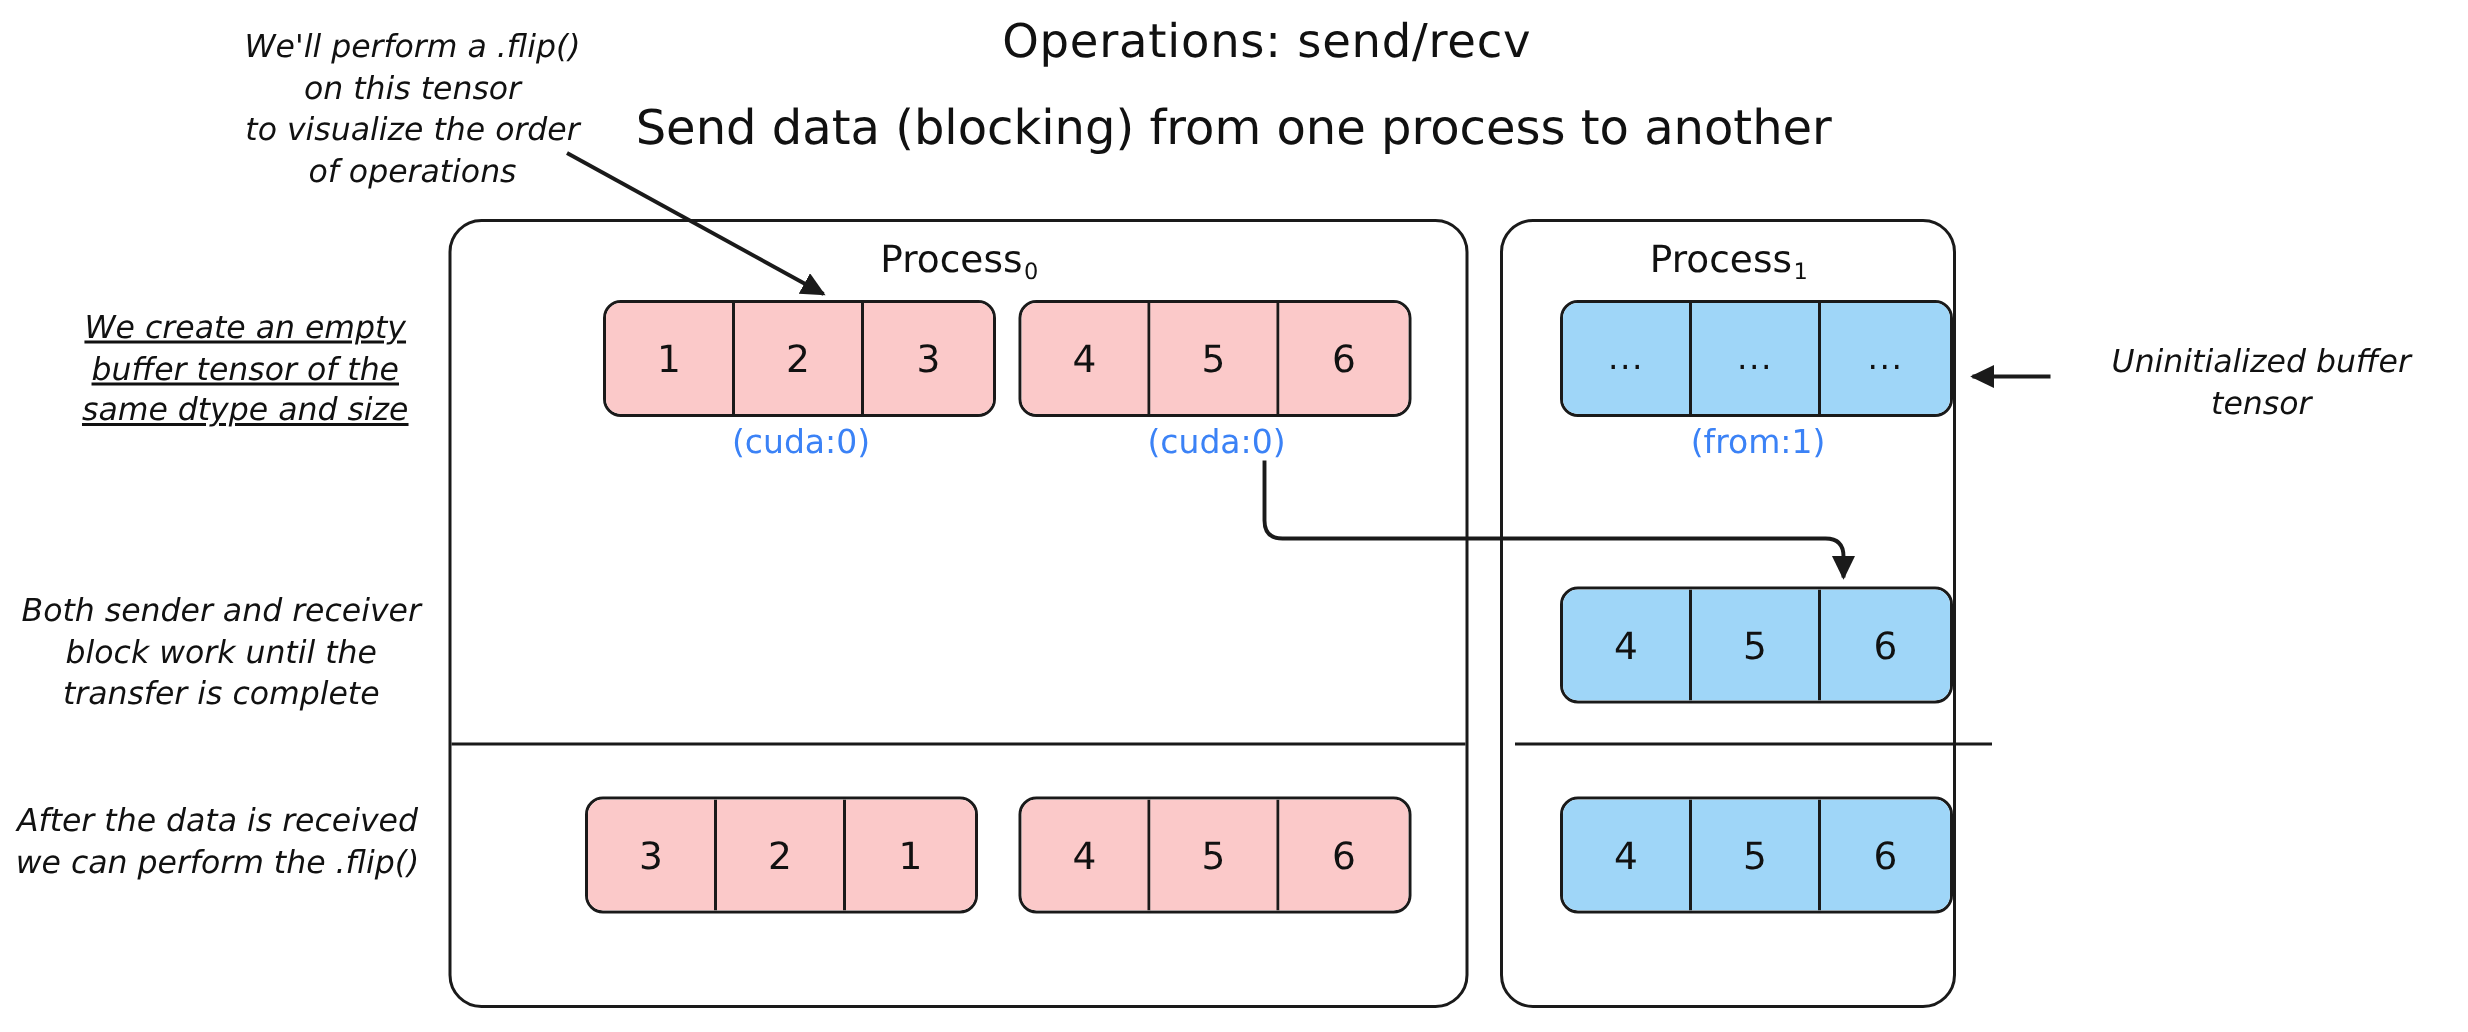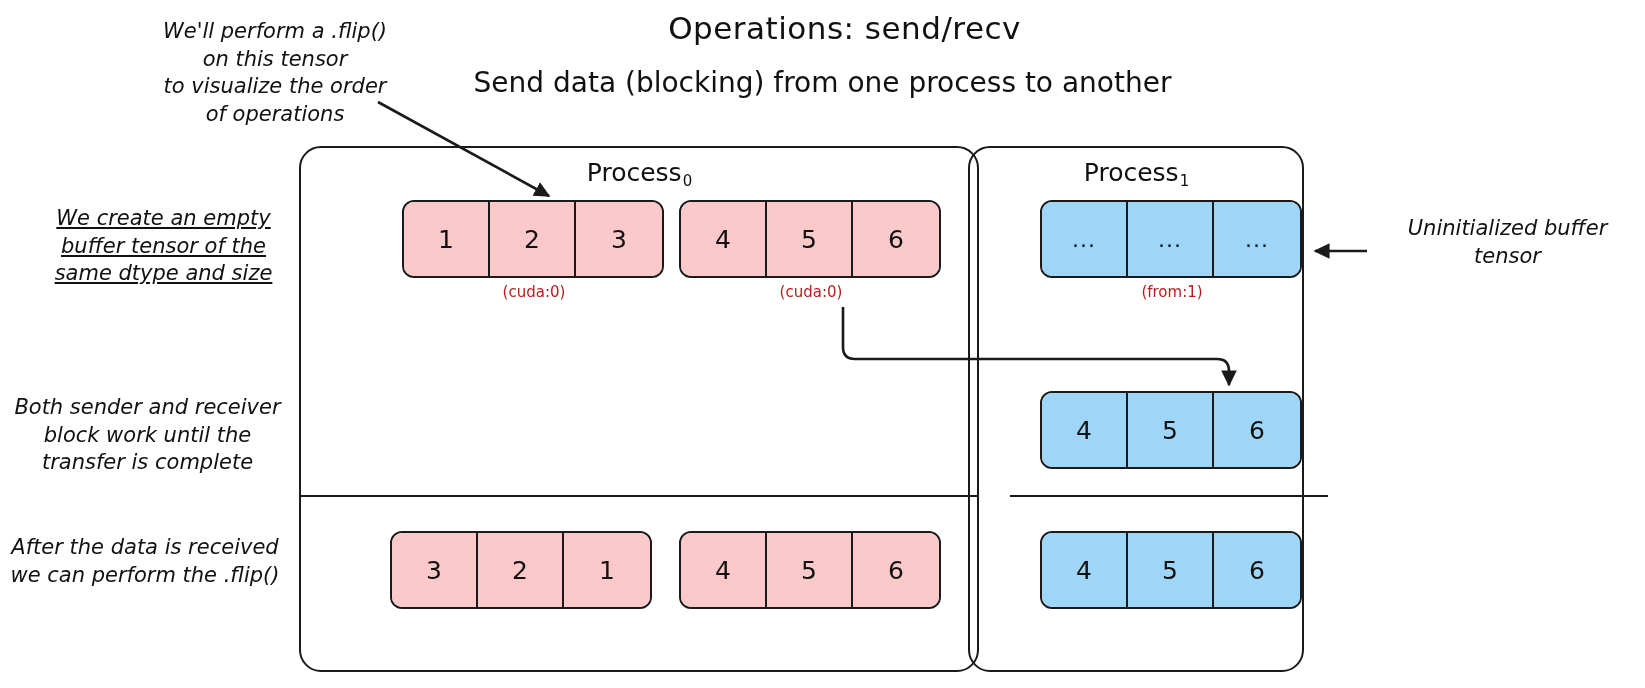--- a/index.html
+++ b/index.html
@@ -22,33 +22,33 @@
     left: 0; top: 10px; width: 1645px;
     text-align: center;
     font-size: 31px;
     color: #111111;
     letter-spacing: 0.5px;
     padding-left: 22px;
   }
   #subtitle {
     left: 0; top: 66px; width: 1645px;
     text-align: center;
-    font-size: 28px;
+    font-size: 32px;
     color: #111111;
   }
 
   
   .process-panel {
     border: 2.4px solid #1a1a1a;
     border-radius: 22px;
     background: transparent;
     box-sizing: border-box;
   }
   #panel-p0 { left: 299px; top: 146px; width: 680px; height: 526px; }
-  #panel-p1 { left: 968px; top: 146px; width: 336px; height: 526px; }
+  #panel-p1 { left: 1000px; top: 146px; width: 304px; height: 526px; }
 
   .panel-title {
     width: 100%;
     text-align: center;
     font-size: 25px;
     color: #111111;
     top: 10px;
     left: 0;
   }
   .panel-title sub {
@@ -86,22 +86,22 @@
     color: #111111;
     border-right: 2.2px solid #1a1a1a;
     box-sizing: border-box;
   }
   .cell:last-child { border-right: none; }
   .cell.pink { background: #fbc9c9; }
   .cell.blue { background: #9fd6f8; }
   .cell.dots { font-size: 22px; letter-spacing: 1px; }
 
   .device-label {
-    font-size: 15px;
-    color: #b91c1c;
+    font-size: 22px;
+    color: #3b82f6;
     text-align: center;
   }
 
   
   .annotation {
     font-size: 21px;
     line-height: 1.32;
     color: #111111;
     text-align: center;
     font-style: italic;
@@ -179,21 +179,21 @@
   </div>
 
   <div class="abs annotation" style="left:150px; top:18px; width:250px;">We'll perform a .flip()<br>on this tensor<br>to visualize the order<br>of operations</div>
 
   <div class="abs annotation" style="left:26px; top:205px; width:275px;text-decoration:underline;">We create an empty<br>buffer tensor of the<br>same dtype and size</div>
 
   <div class="abs annotation" style="left:0px; top:534px; width:290px;">After the data is received<br>we can perform the .flip()</div>
 
   <div class="abs annotation" style="left:5px; top:394px; width:285px;">Both sender and receiver<br>block work until the<br>transfer is complete</div>
 
-  <div class="abs annotation" style="left:1375px; top:215px; width:265px;">Uninitialized buffer<br>tensor</div>
+  <div class="abs annotation" style="left:1375px; top:228px; width:265px;">Uninitialized buffer<br>tensor</div>
 
   <svg class="abs" id="overlay" viewBox="0 0 1645 688" xmlns="http://www.w3.org/2000/svg">
     <defs>
       <marker id="arrowhead" markerWidth="7" markerHeight="7" refX="5.6" refY="3" orient="auto" markerUnits="strokeWidth">
         <path d="M0,0 L6.2,3 L0,6 z" fill="#1a1a1a"></path>
       </marker>
     </defs>
 
     <line x1="378" y1="102" x2="549" y2="196" stroke="#1a1a1a" stroke-width="2.6" marker-end="url(#arrowhead)"></line>
 

